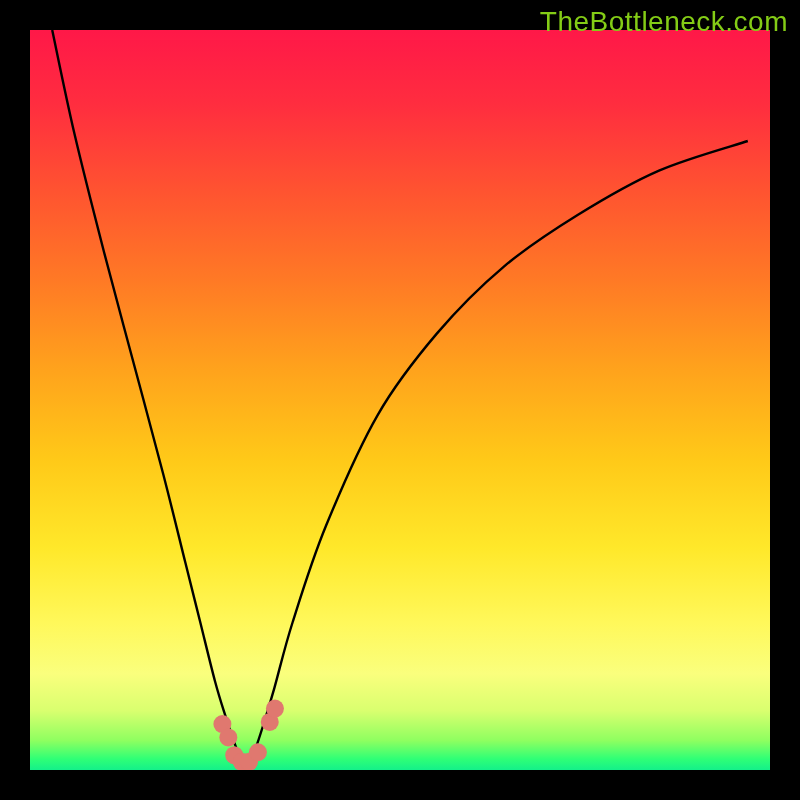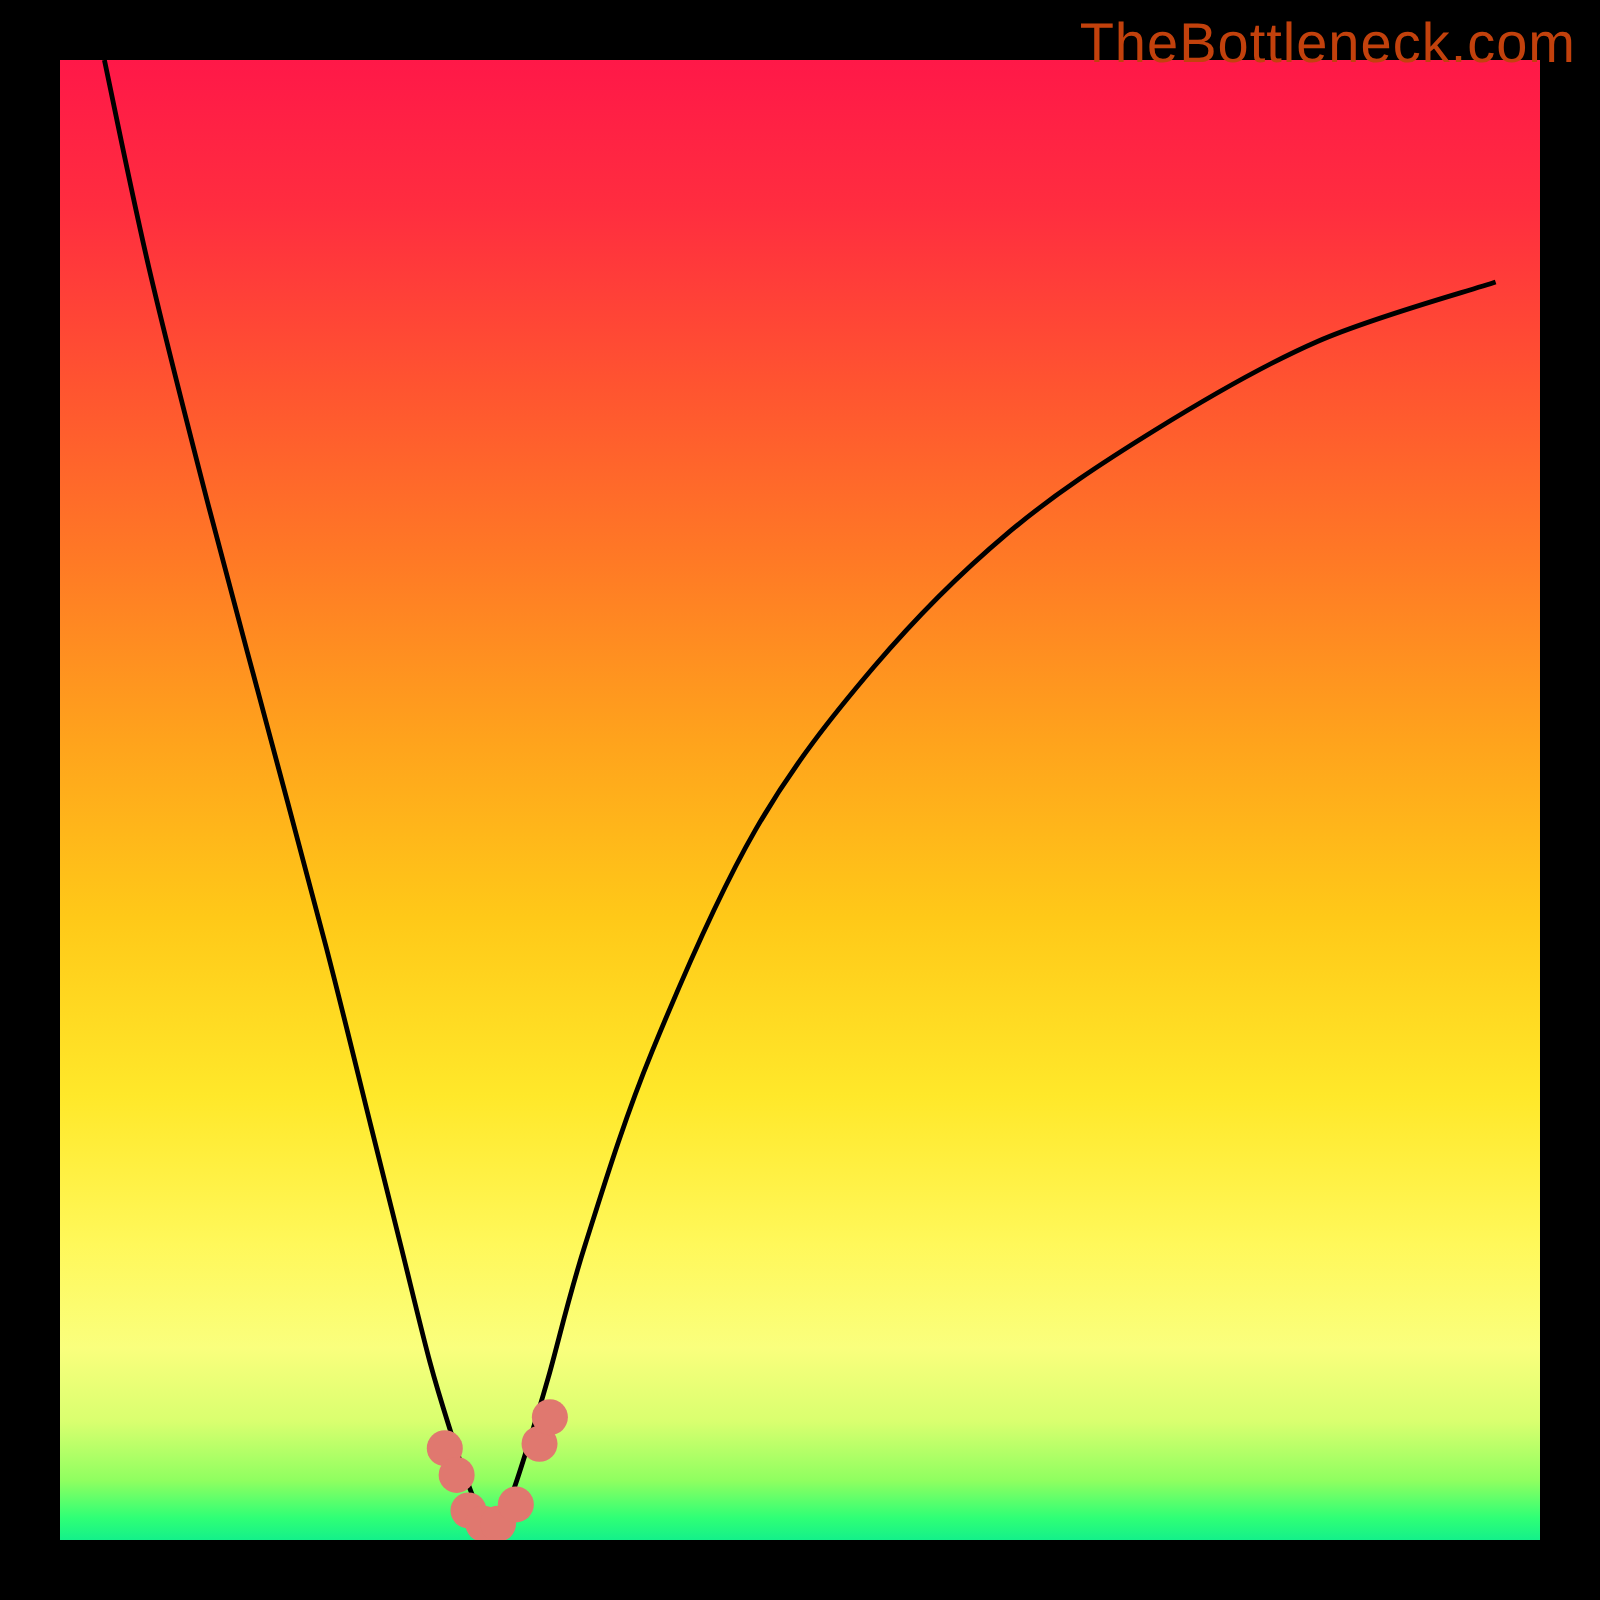--- a/index.html
+++ b/index.html
@@ -7,21 +7,21 @@
   .frame {
     position: relative;
     width: 800px;
     height: 800px;
     background: #000;
   }
   .watermark {
     position: absolute;
     top: 6px;
     right: 12px;
-    color: #c2410c;
+    color: #84cc16;
     font-family: Arial, Helvetica, sans-serif;
     font-size: 28px;
     font-weight: 400;
     letter-spacing: 0.5px;
     z-index: 20;
   }
   .plot-area {
     position: absolute;
     left: 30px;
     top: 30px;

